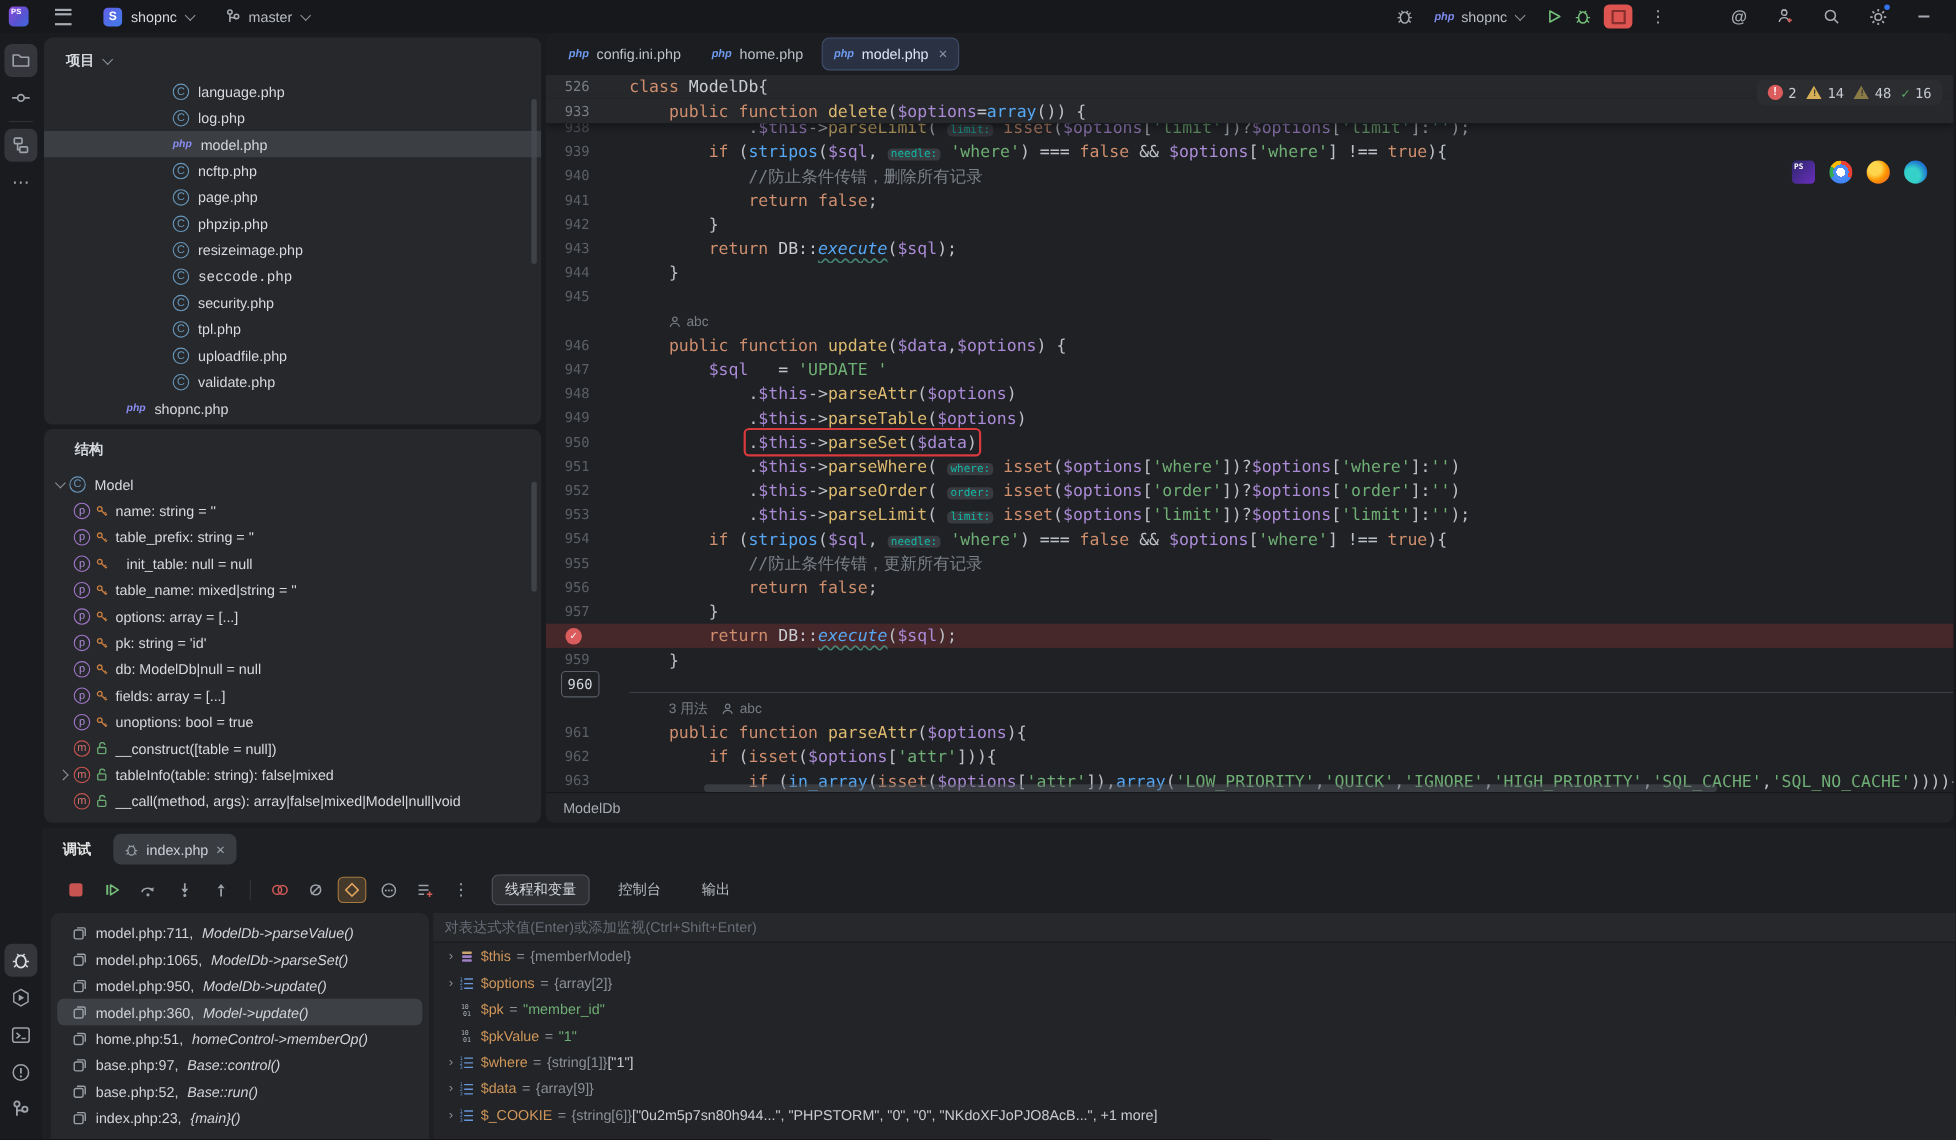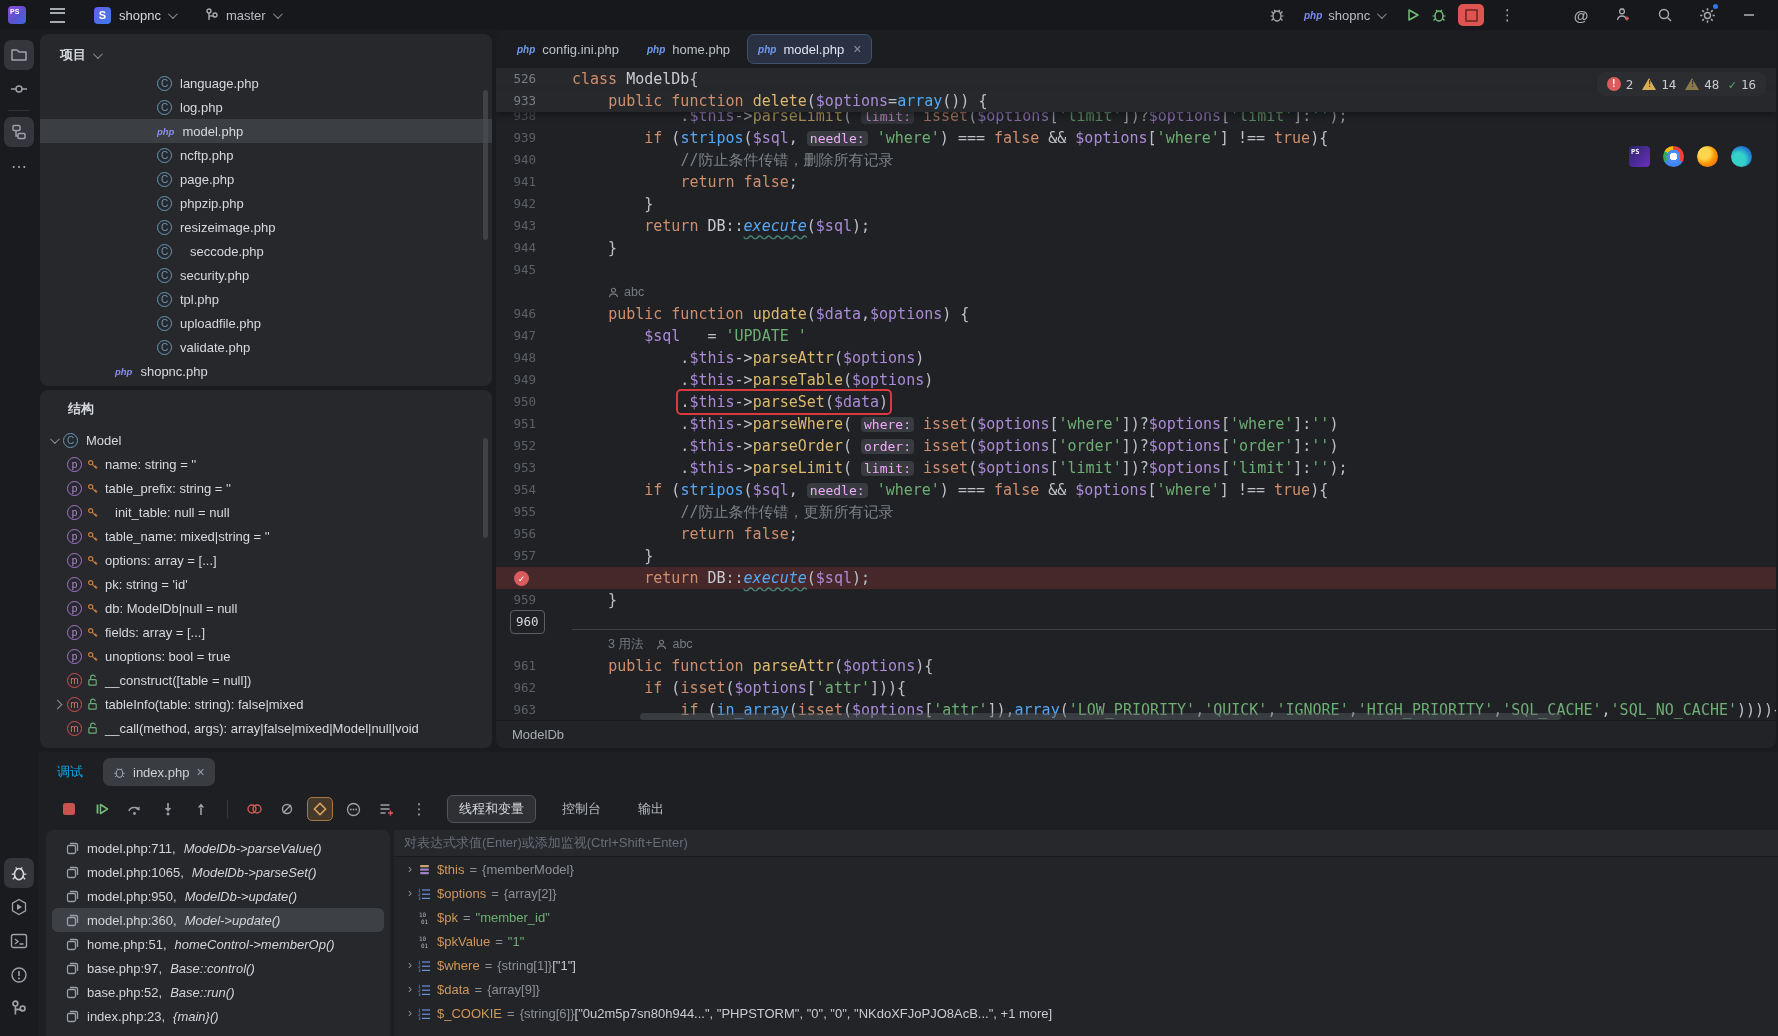--- a/index.html
+++ b/index.html
@@ -45,21 +45,21 @@
   .etab.active{background:#2a3142;border-color:#40506e;color:#dde6f2;}
   .etab .x{margin-left:9px;color:#8d93a6;font-size:14px;line-height:1;}
   #code{position:absolute;left:0;top:38px;right:0;bottom:27px;overflow:hidden;font-family:"DejaVu Sans Mono",monospace;font-size:15px;}
   .line{height:22px;line-height:22px;display:flex;white-space:pre;position:relative;}
   .gut{flex:none;width:76px;color:#5c6066;font-size:12.5px;font-family:"DejaVu Sans Mono",monospace;display:flex;align-items:center;}
   .gut .num{display:inline-block;width:40px;text-align:right;}
   .ltxt{flex:none;}
   .tk-k{color:#cf8e6d;} .tk-f{color:#dcb96e;} .tk-b{color:#56a8f5;} .tk-v{color:#ab8bd6;}
   .tk-s{color:#6fae74;} .tk-c{color:#7b8187;} .tk-p{color:#bdc0c6;} .tk-cl{color:#c9ccd2;}
   .tk-sm{color:#56a8f5;font-style:italic;text-decoration:underline wavy rgba(78,154,134,.8);text-underline-offset:3px;}
-  .tk-h{color:#f0abfc;background:#383b3f;border-radius:4px;padding:0 3px;font-size:13px;}
+  .tk-h{color:#14b8a6;background:#383b3f;border-radius:4px;padding:0 3px;font-size:10px;}
   .sticky{background:#26282b;box-shadow:0 3px 6px rgba(0,0,0,.35);position:relative;z-index:3;}
   .sticky .gut{color:#7a7e85;}
   .clipwrap{height:15px;overflow:hidden;}
   .clipwrap .line{margin-top:-7px;opacity:.7;filter:blur(.4px);}
   .line.bp{background:#46282b;}
   .bpdot{width:15px;height:15px;border-radius:50%;background:#db5c5c;color:#fff;font-size:10px;line-height:15px;text-align:center;margin-left:18px;}
   .curbox{border:1px solid #5a5e66;border-radius:4px;padding:0 5px;color:#d5d8dd;margin-right:-6px;}
   .line.sep::after{content:"";position:absolute;left:76px;right:0;bottom:3px;border-top:1px solid #3b3e43;}
   .redbox{outline:2px solid #d93a3e;outline-offset:2px;border-radius:1px;}
   .inlay{color:#787d84;font-size:12.5px;font-family:"Liberation Sans",sans-serif;display:flex;align-items:center;gap:5px;}
@@ -303,21 +303,21 @@
         <div class="trow" style="padding-left: 117px;">
           <span class="ic-circle">C</span>
           <span style="margin-left: 8px;">phpzip.php</span>
         </div>
         <div class="trow" style="padding-left: 117px;">
           <span class="ic-circle">C</span>
           <span style="margin-left: 8px;">resizeimage.php</span>
         </div>
         <div class="trow" style="padding-left: 117px;">
           <span class="ic-circle">C</span>
-          <span style="margin-left: 18px;">seccode.php</span>
+          <span style="margin-left: 8px; font-family: Liberation Mono, monospace;">seccode.php</span>
         </div>
         <div class="trow" style="padding-left: 117px;">
           <span class="ic-circle">C</span>
           <span style="margin-left: 8px;">security.php</span>
         </div>
         <div class="trow" style="padding-left: 117px;">
           <span class="ic-circle">C</span>
           <span style="margin-left: 8px;">tpl.php</span>
         </div>
         <div class="trow" style="padding-left: 117px;">
@@ -545,21 +545,21 @@
           <span class="br br-edge"></span>
         </div>
     </div>
     <div id="crumbs">
       <span>ModelDb</span>
     </div>
   </div>
 
   <div id="debug">
     <div id="dbghead">
-      <span style="font-weight:normal;color:#0ea5e9">调试</span>
+      <span style="font-weight:bold;color:#e5e5e5">调试</span>
       <span class="dtab">
         <span class="mini-ic">
             <svg width="13" height="13" viewBox="0 0 16 16">
               <ellipse cx="8" cy="9" rx="4" ry="5" fill="none" stroke="#9aa0a6" stroke-width="1.4"></ellipse>
               <path d="M5 3l2 2M11 3L9 5M1.5 9h2.5M12 9h2.5M2.5 13.5L5 11M13.5 13.5L11 11" stroke="#9aa0a6" stroke-width="1.2" fill="none"></path>
             </svg>
           </span>
         <span>index.php</span>
         <span class="x">×</span>
       </span>

